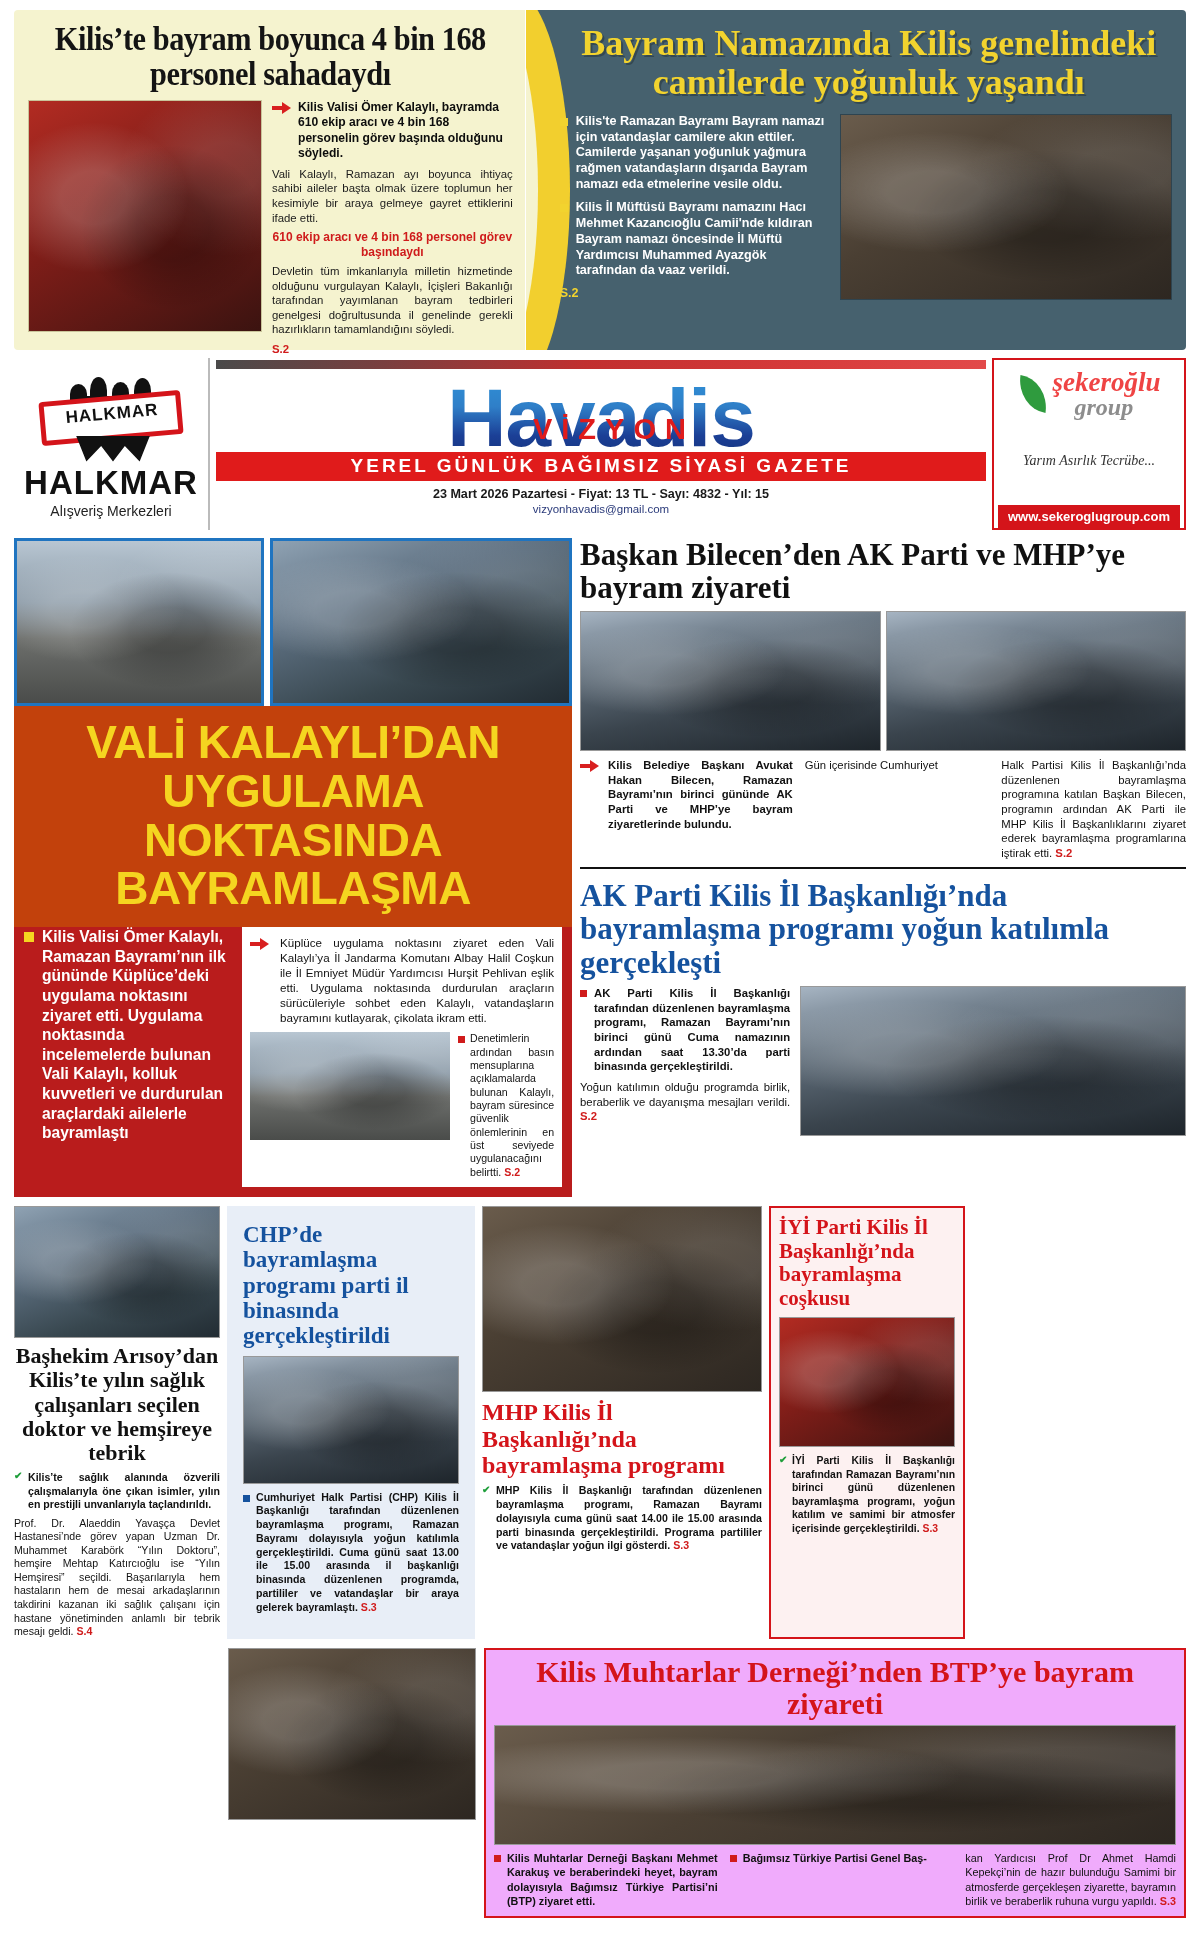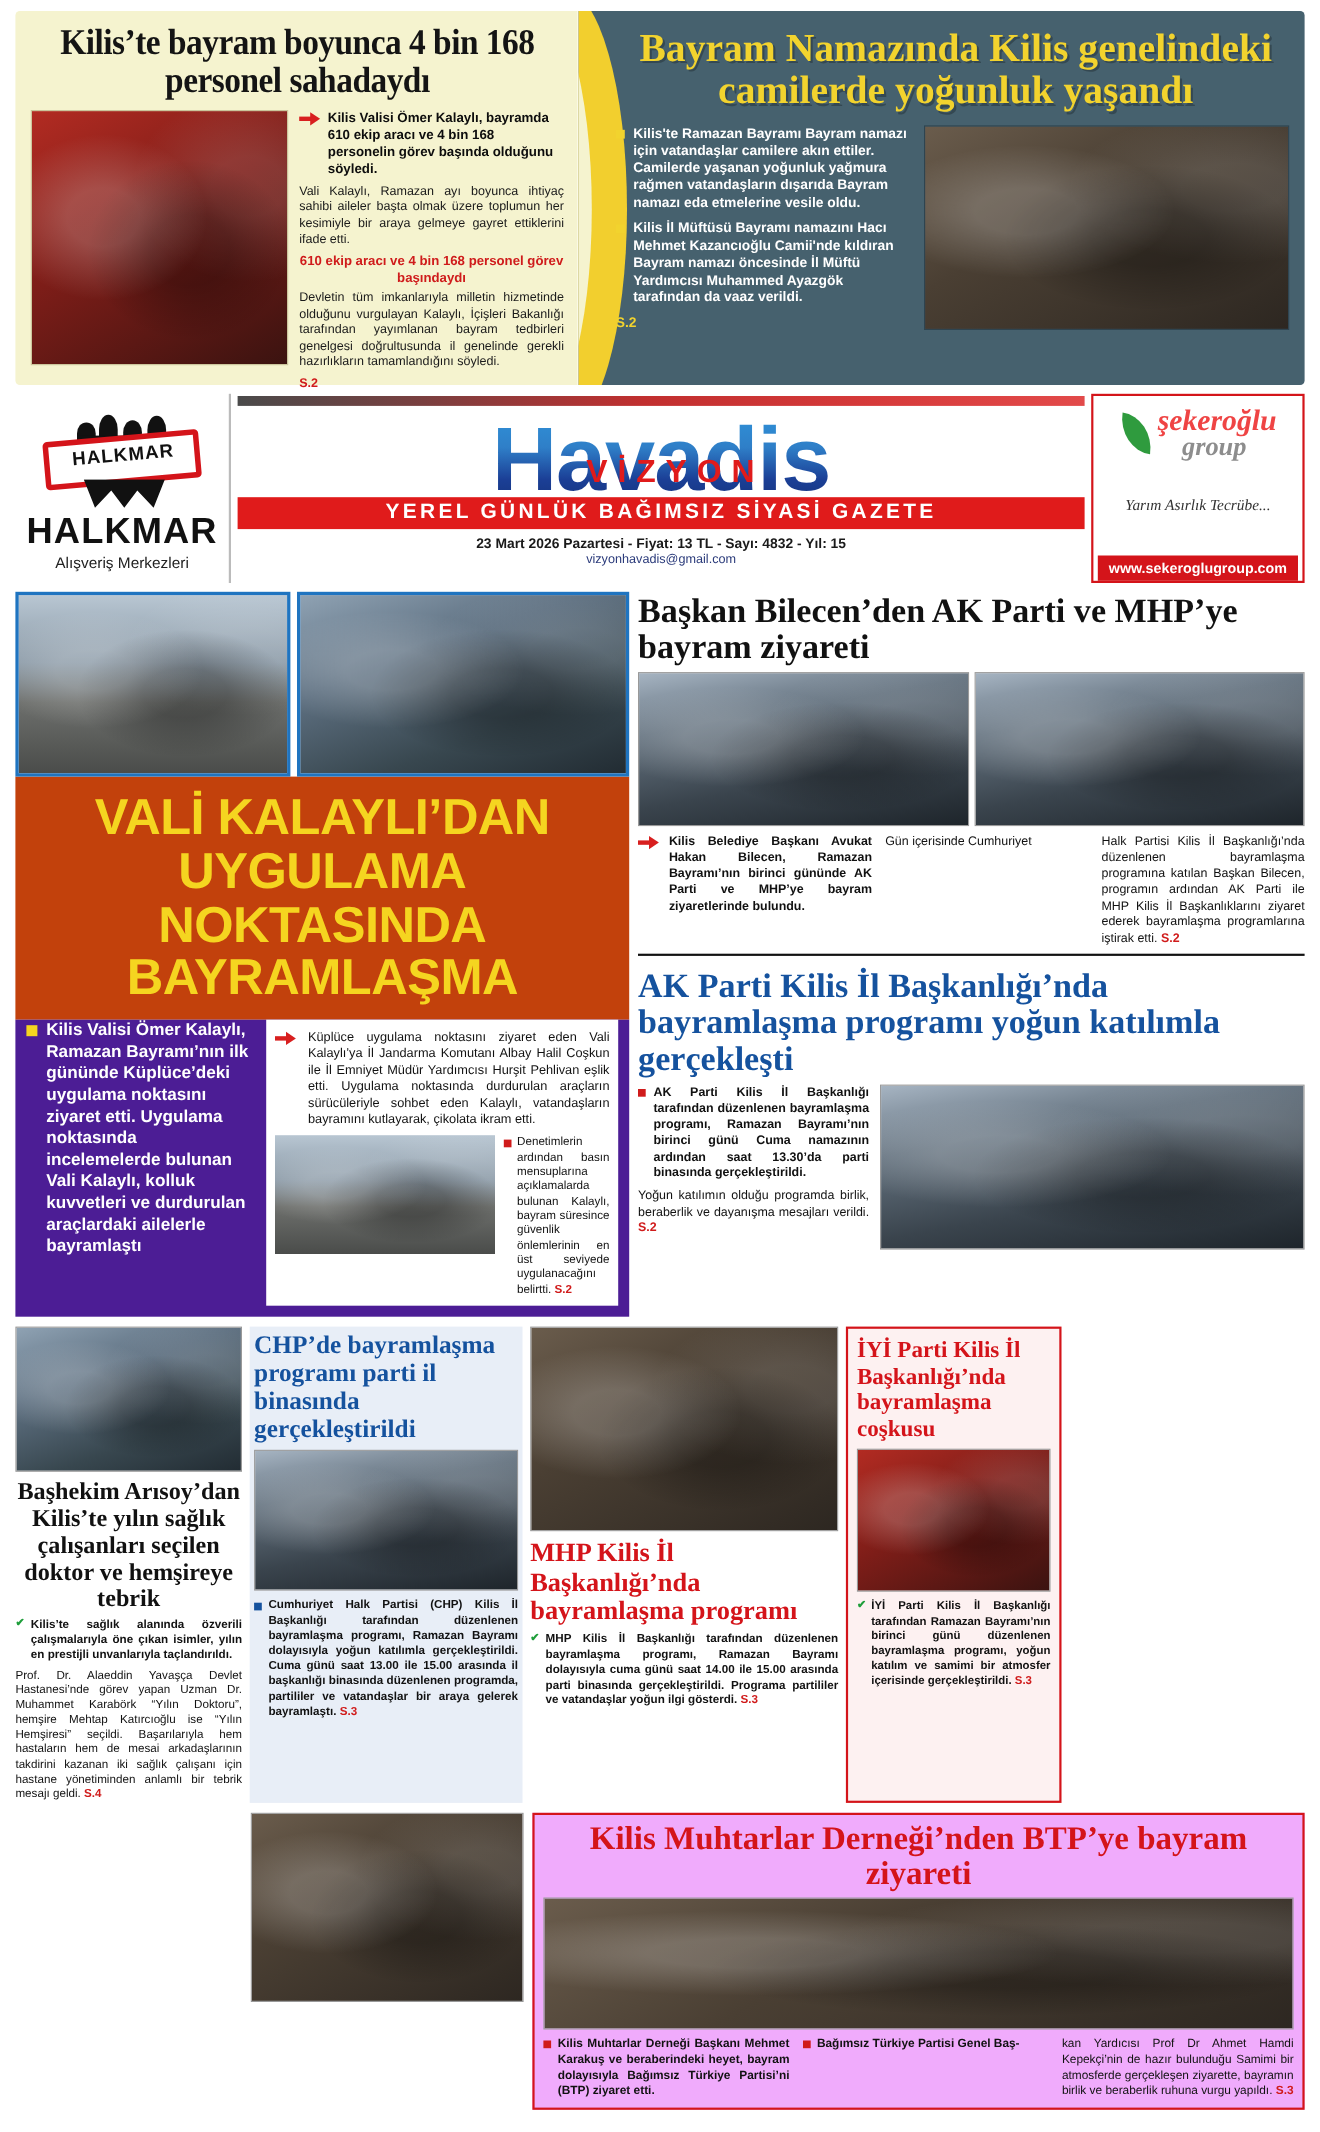--- a/index.html
+++ b/index.html
@@ -110,21 +110,21 @@
   .col-left { width: 560px; }
   .col-right { width: 608px; }
 
   .hero-pics { display:flex; gap:6px; }
   .hero-pics .p1 { width: 250px; height: 168px; border:3px solid #1f74c0; }
   .hero-pics .p2 { flex:1; height: 168px; border:3px solid #1f74c0; }
 
   .hero-title { background:#c2410c; color:#f5d520; text-align:center; font-weight:bold;
                 font-size: 46px; line-height:1.06; letter-spacing:-0.5px; padding: 12px 8px 14px; }
 
-  .hero-body { background:#4c1d95; display:flex; gap:10px; padding: 0 10px 10px; }
+  .hero-body { background:#b91c1c; display:flex; gap:10px; padding: 0 10px 10px; }
   .hero-body .lcol { width: 208px; color:#fff; font-weight:bold; font-size:15.6px; line-height:1.26; position:relative; padding-left:18px;}
   .hero-body .lcol:before{ content:""; position:absolute; left:0; top:5px; width:10px; height:10px; background:#f5d520;}
   .hero-body .rcol { flex:1; background:#fff; padding:8px; }
   .hero-body .rcol .t1 { font-size:11.6px; line-height:1.3; color:#111; text-align:justify; position:relative; padding-left:30px;}
   .hero-body .rcol .t1 .arrow-r { top:3px; }
   .hero-body .rcol .shot { margin-top:7px; display:flex; gap:8px;}
   .hero-body .rcol .shot .ph { width:200px; height:108px; }
   .hero-body .rcol .shot .note { flex:1; font-size:10.6px; line-height:1.26; color:#111; position:relative; padding-left:12px; text-align:justify;}
   .bullet-r:before{ content:""; position:absolute; left:0; top:4px; width:7px; height:7px; background:#d01b1b;}
 
@@ -140,21 +140,21 @@
 
   .blk2 { margin-top:10px; }
   .blk2 .row { display:flex; gap:10px; margin-top:7px; }
   .blk2 .txt { width: 210px; font-size:11.3px; line-height:1.3; color:#111; text-align:justify; }
   .blk2 .txt .lead { font-weight:bold; position:relative; padding-left:14px; }
   .blk2 .ph { flex:1; height: 150px; border:1px solid #999; }
 
   
   .lower { display:flex; gap:7px; margin-top:9px; }
   .lw-1 { width: 206px; }
-  .lw-2 { width: 248px; background:#e8eef7; padding:4px; }
+  .lw-2 { width: 248px; background:#e8eef7; padding:16px; }
   .lw-3 { width: 280px; }
   .lw-4 { width: 196px; background:#fdf1f1; border:2px solid #d4141a; padding:8px; }
 
   .lw-1 .ph { width:100%; height: 132px; border:1px solid #999; }
   .lw-1 h3 { font-family:"Liberation Serif", serif; font-weight:bold; font-size:22px; line-height:1.1;
              text-align:center; color:#111; margin-top:6px; }
   .lw-1 .tx { font-size:10.6px; line-height:1.28; color:#111; text-align:justify; margin-top:6px;}
   .lw-1 .tx .lead { font-weight:bold; position:relative; padding-left:14px; }
   .check:before{ content:"\2714"; position:absolute; left:0; top:-1px; color:#1e9e3a; font-size:10px; }
 

